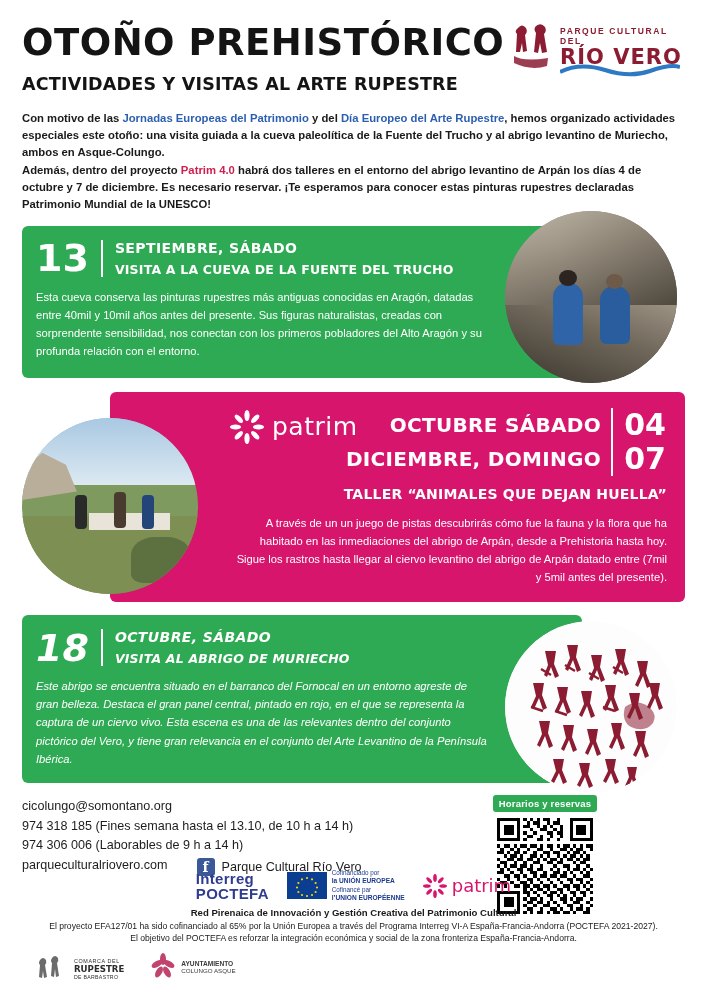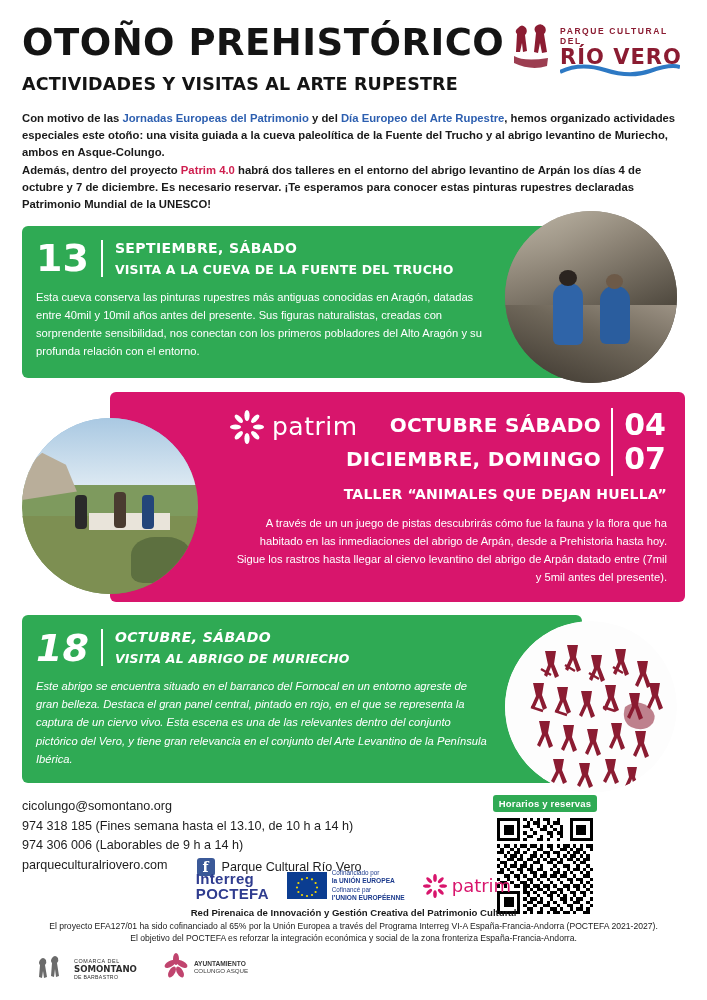--- a/index.html
+++ b/index.html
@@ -449,21 +449,21 @@
     <div class="bottom-logos">
       <div class="som">
         <svg class="fig" viewBox="0 0 34 34">
           <g fill="#6b6b6b">
             <path d="M6 8 q3 -4 6 0 q1 3 -1 5 l2 12 -3 1 -1 -7 -1 7 -3 -1 1 -12 q-2 -2 0 -5z"></path>
             <path d="M18 6 q3 -4 6 0 q1 3 -1 5 l2 13 -3 1 -1 -8 -1 8 -3 -1 1 -13 q-2 -2 0 -5z"></path>
           </g>
         </svg>
         <div>
           <div class="t1">COMARCA DEL</div>
-          <div class="t2">SOMONTANO</div>
+          <div class="t2">RUPESTRE</div>
           <div class="t3">DE BARBASTRO</div>
         </div>
       </div>
       <div class="colungo">
         <svg class="flower" viewBox="0 0 26 30">
           <g fill="#c0446e">
             <ellipse cx="13" cy="7" rx="3" ry="6"></ellipse>
             <ellipse cx="7" cy="12" rx="6" ry="3" transform="rotate(-30 7 12)"></ellipse>
             <ellipse cx="19" cy="12" rx="6" ry="3" transform="rotate(30 19 12)"></ellipse>
             <ellipse cx="9" cy="20" rx="3" ry="6" transform="rotate(30 9 20)"></ellipse>

